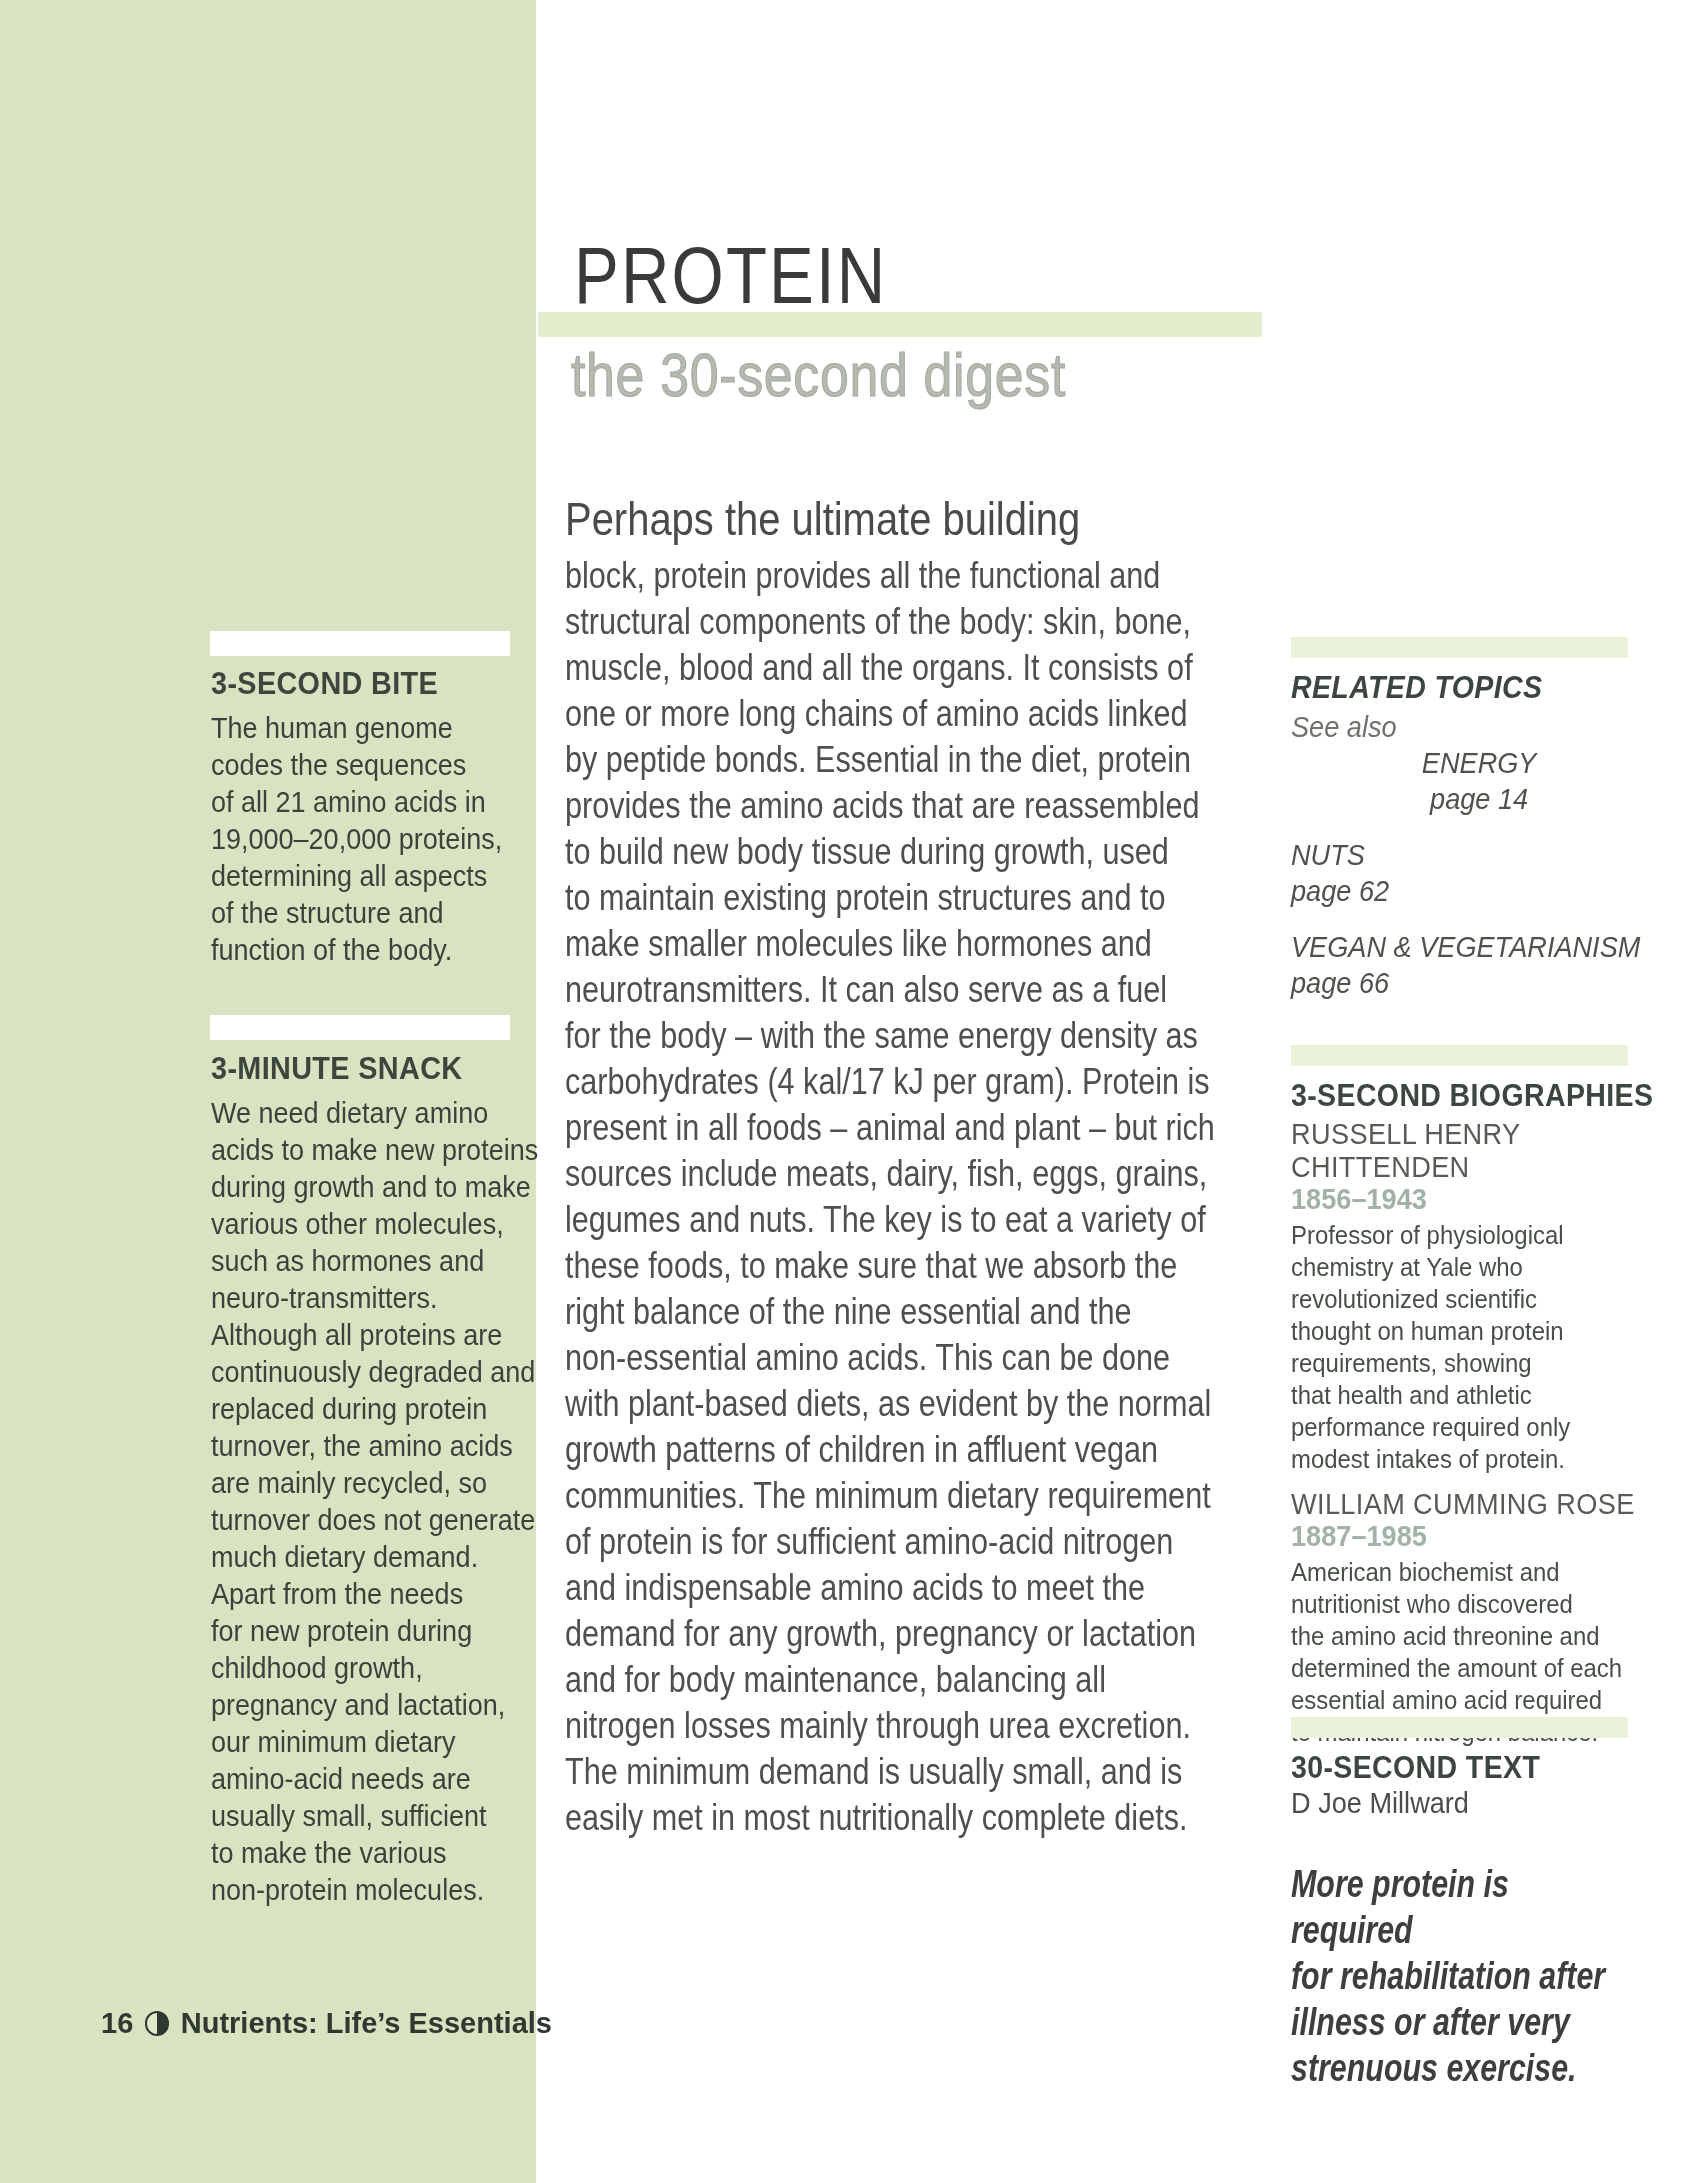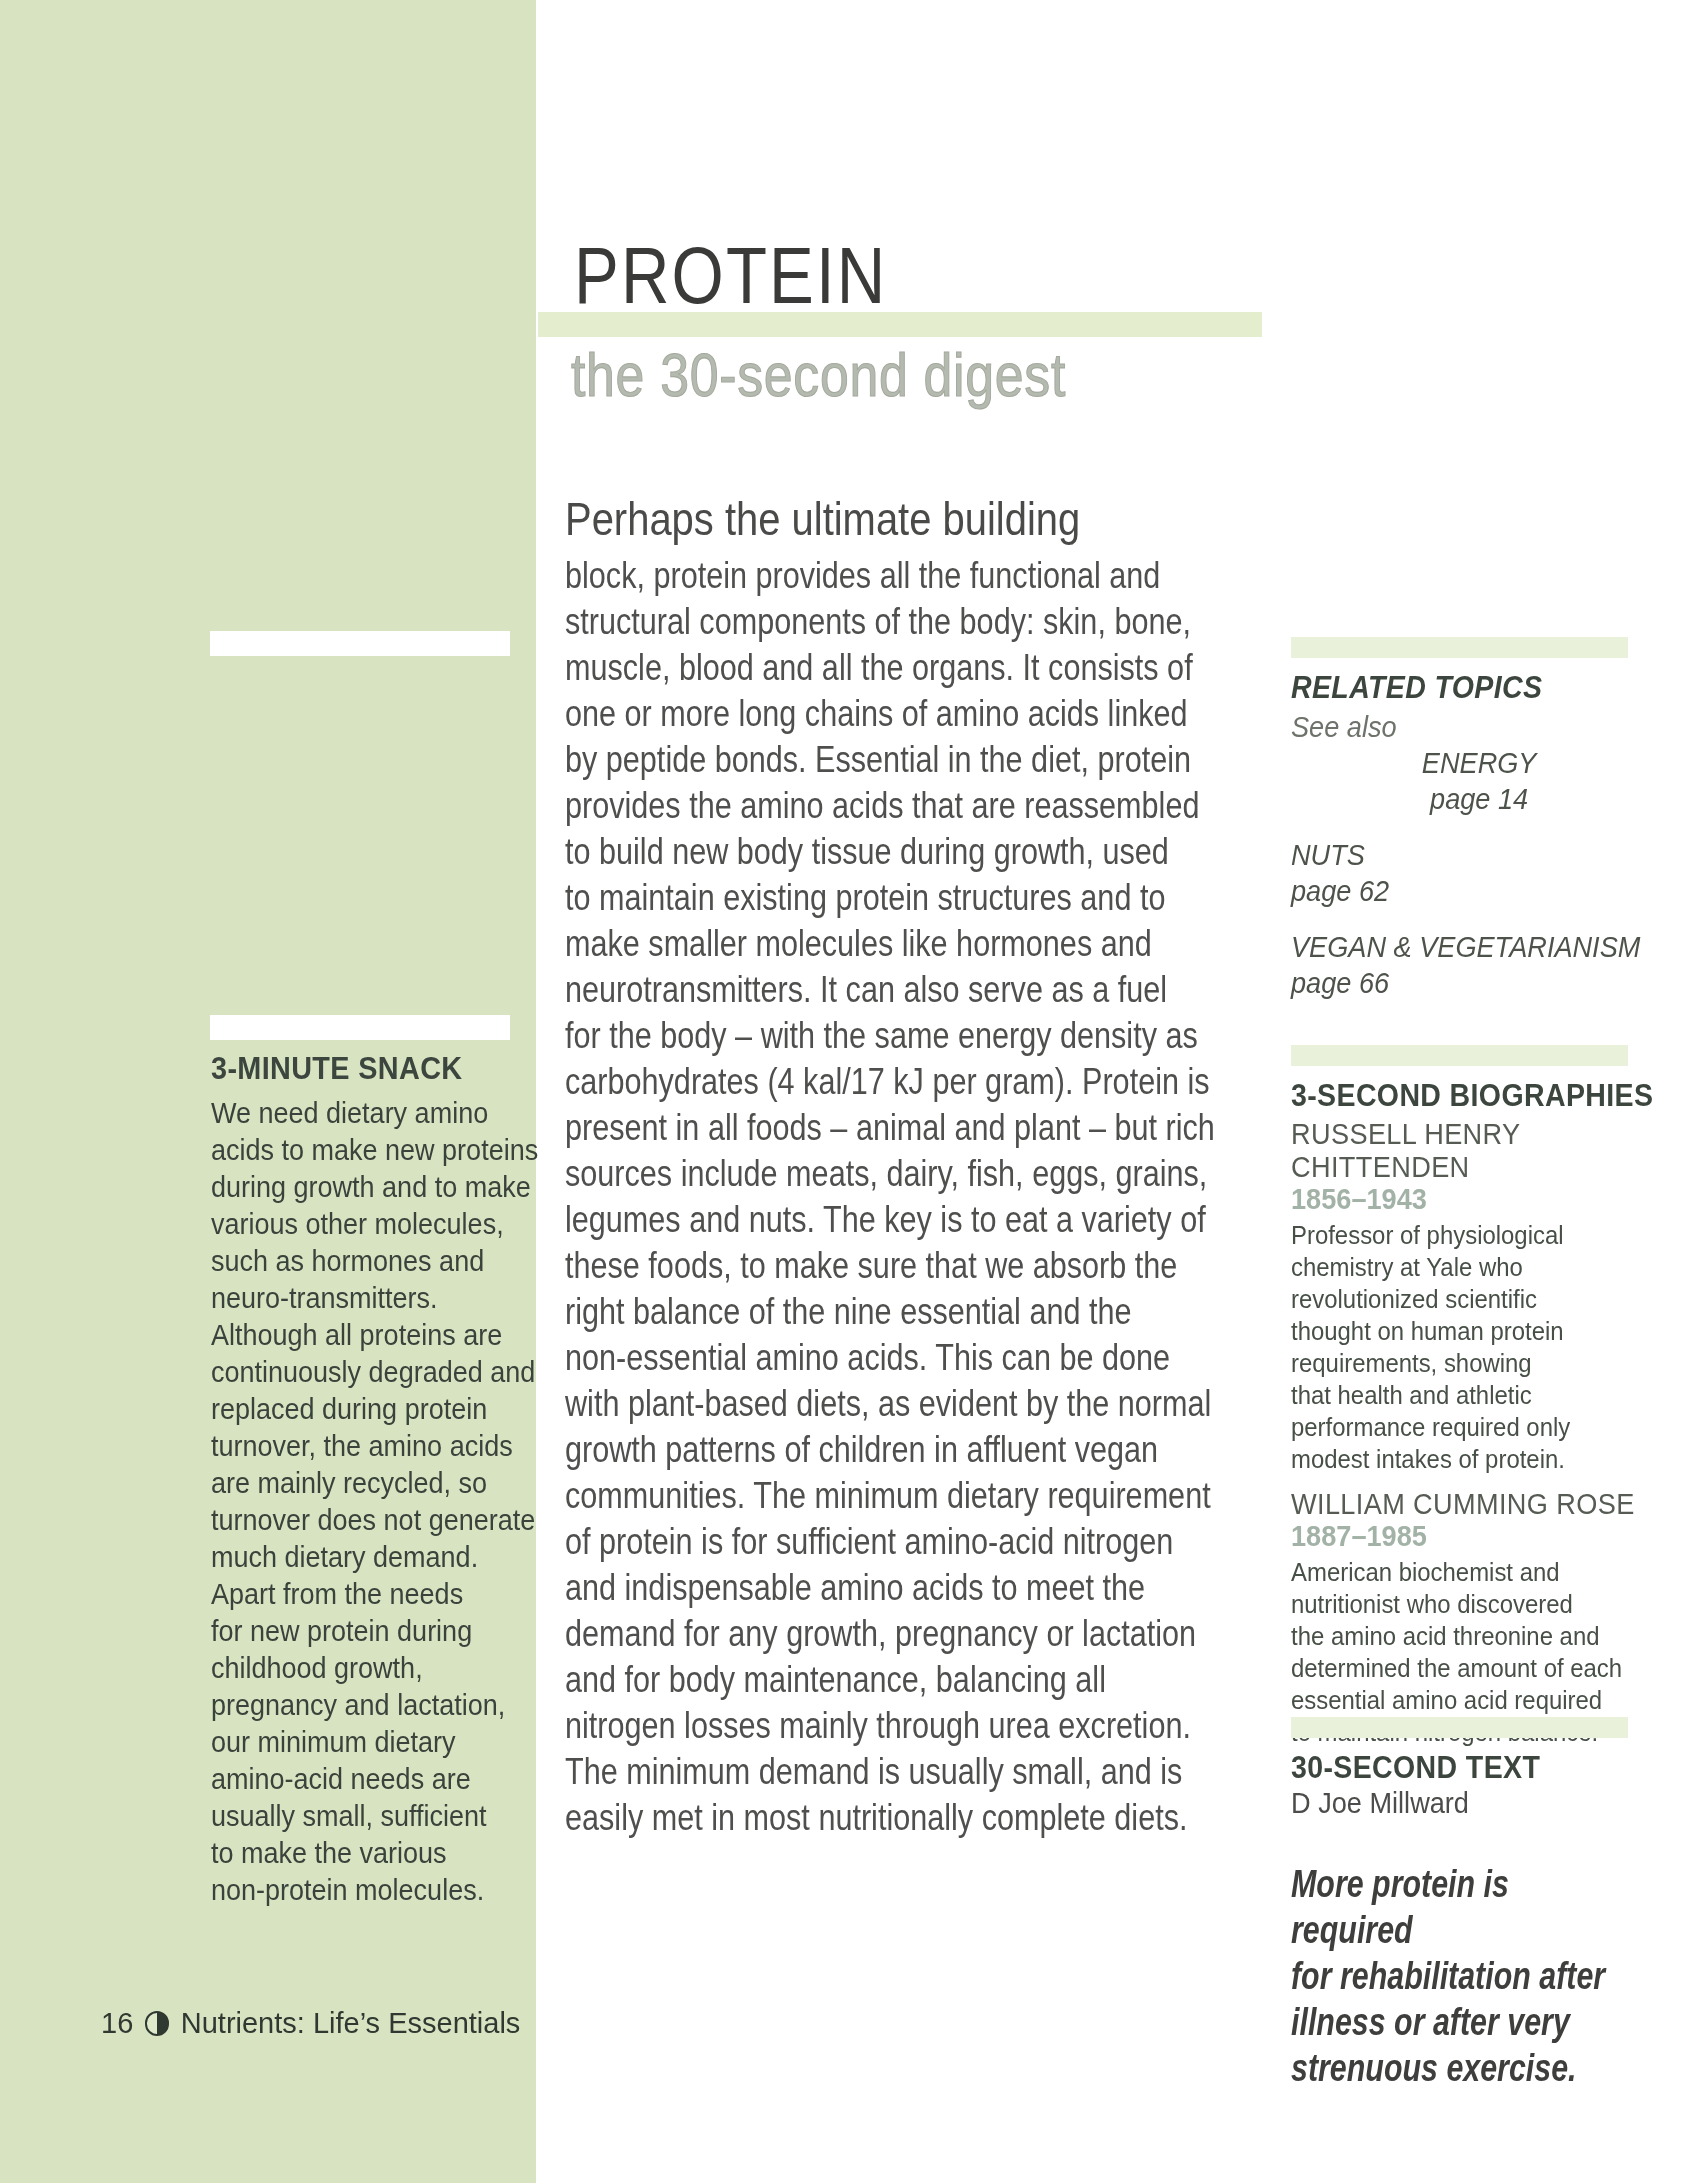--- a/index.html
+++ b/index.html
@@ -68,21 +68,21 @@
   .topic-name,.topic-page{font-size:29.5px;line-height:36px;color:#4d534b;}
   .bio-name{margin-top:4.9px;font-size:29.5px;line-height:33px;color:#565c54;letter-spacing:0.4px;}
   .bio-name.second{margin-top:11.5px;}
   .bio-dates{font-size:29.5px;line-height:31px;font-weight:bold;color:var(--date-green);}
   .bio-text{margin-top:4.9px;font-size:26px;line-height:32px;color:#474f47;}
   .credit-author{margin-top:1.6px;font-size:29.5px;line-height:34px;color:#4c4c4a;}
   .quote{margin-top:41px;font-size:38px;line-height:46px;font-weight:bold;font-style:italic;color:#3e3e3c;}
 
   
   .footer{position:absolute;left:101px;top:2007px;display:flex;align-items:center;gap:11.5px;
-          font-size:29px;font-weight:normal;color:var(--footer-ink);}
+          font-size:29px;font-weight:bold;color:var(--footer-ink);}
   .half-circle{width:20.5px;height:20.5px;border-radius:50%;border:2.5px solid var(--footer-ink);
                background:linear-gradient(90deg, #dfe9cc 0 50%, var(--footer-ink) 50% 100%);}
 </style>
 </head>
 <body>
 
 <div class="page">
 
   <div class="green-col"></div>
 
@@ -118,20 +118,30 @@
 communities. The minimum dietary requirement
 of protein is for sufficient amino-acid nitrogen
 and indispensable amino acids to meet the
 demand for any growth, pregnancy or lactation
 and for body maintenance, balancing all
 nitrogen losses mainly through urea excretion.
 The minimum demand is usually small, and is
 easily met in most nutritionally complete diets.</div>
   </div>
 
+  <div class="side-sec bite">
+    <h3 class="side-heading c90">3-SECOND BITE</h3>
+    <div class="side-lines lines c90">The human genome
+codes the sequences
+of all 21 amino acids in
+19,000–20,000 proteins,
+determining all aspects
+of the structure and
+function of the body.</div>
+  </div>
 
   <div class="side-sec snack">
     <h3 class="side-heading c90">3-MINUTE SNACK</h3>
     <div class="side-lines lines c90">We need dietary amino
 acids to make new proteins
 during growth and to make
 various other molecules,
 such as hormones and
 neuro-transmitters.
 Although all proteins are

